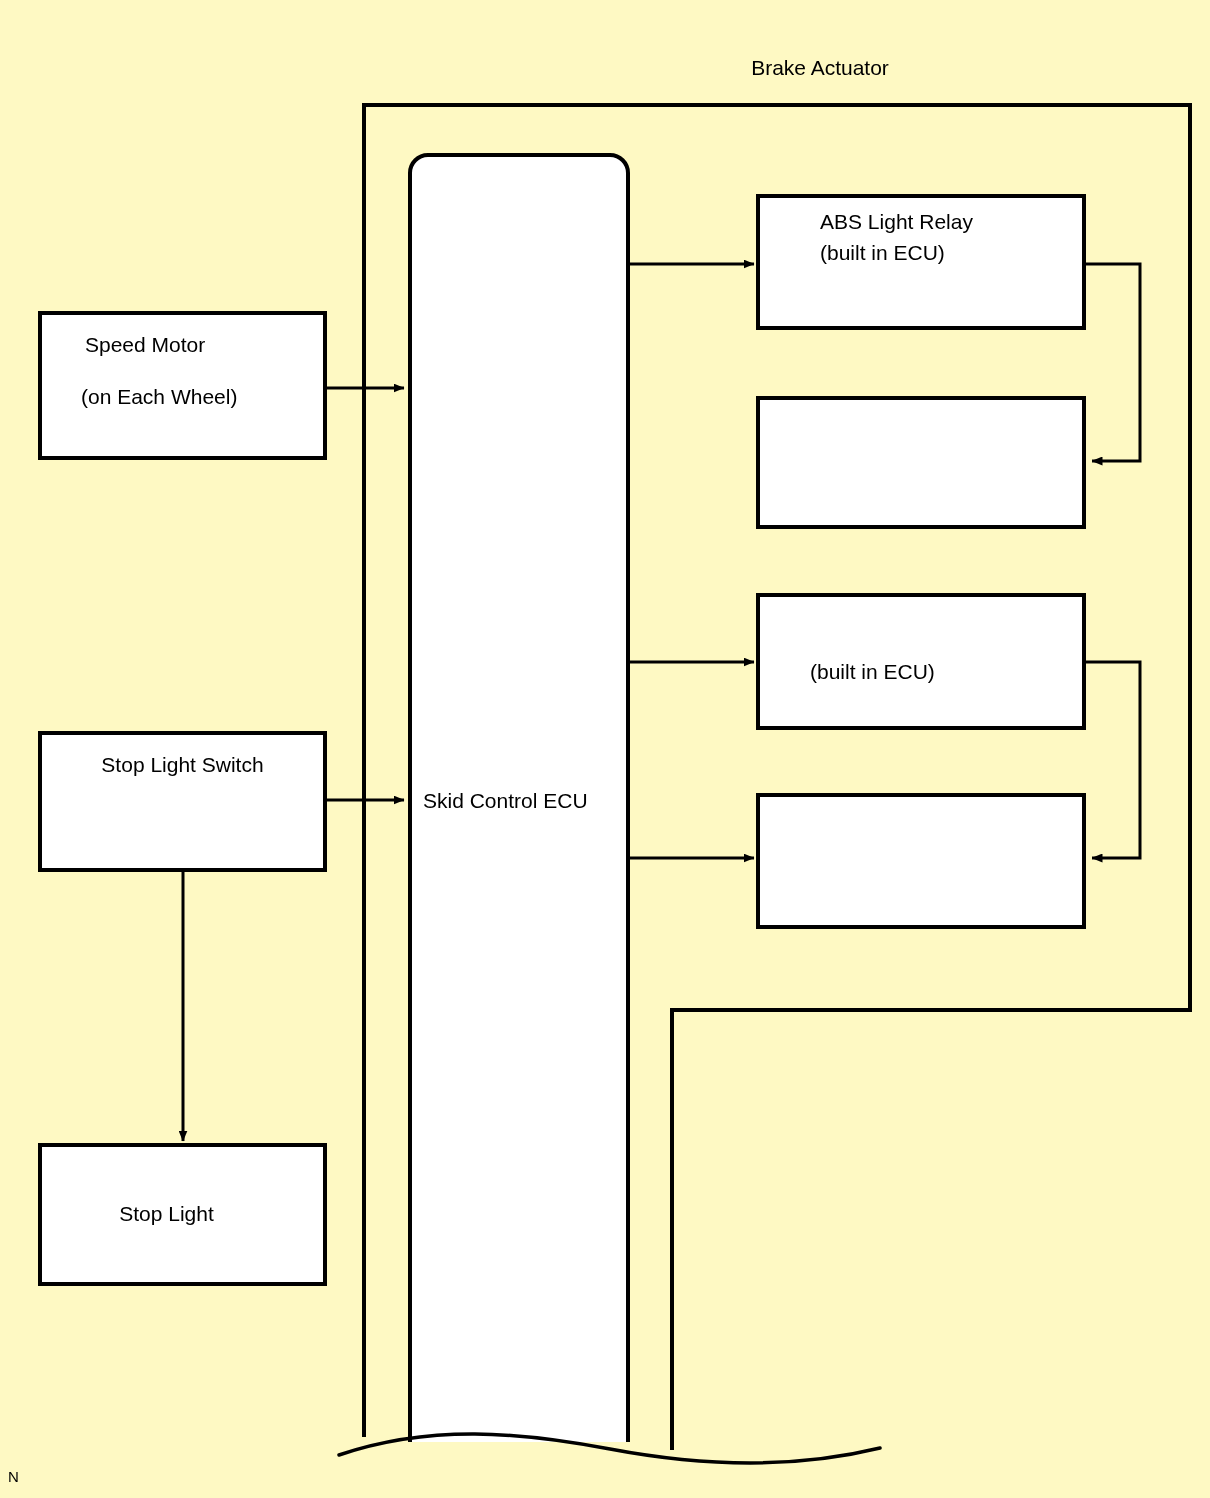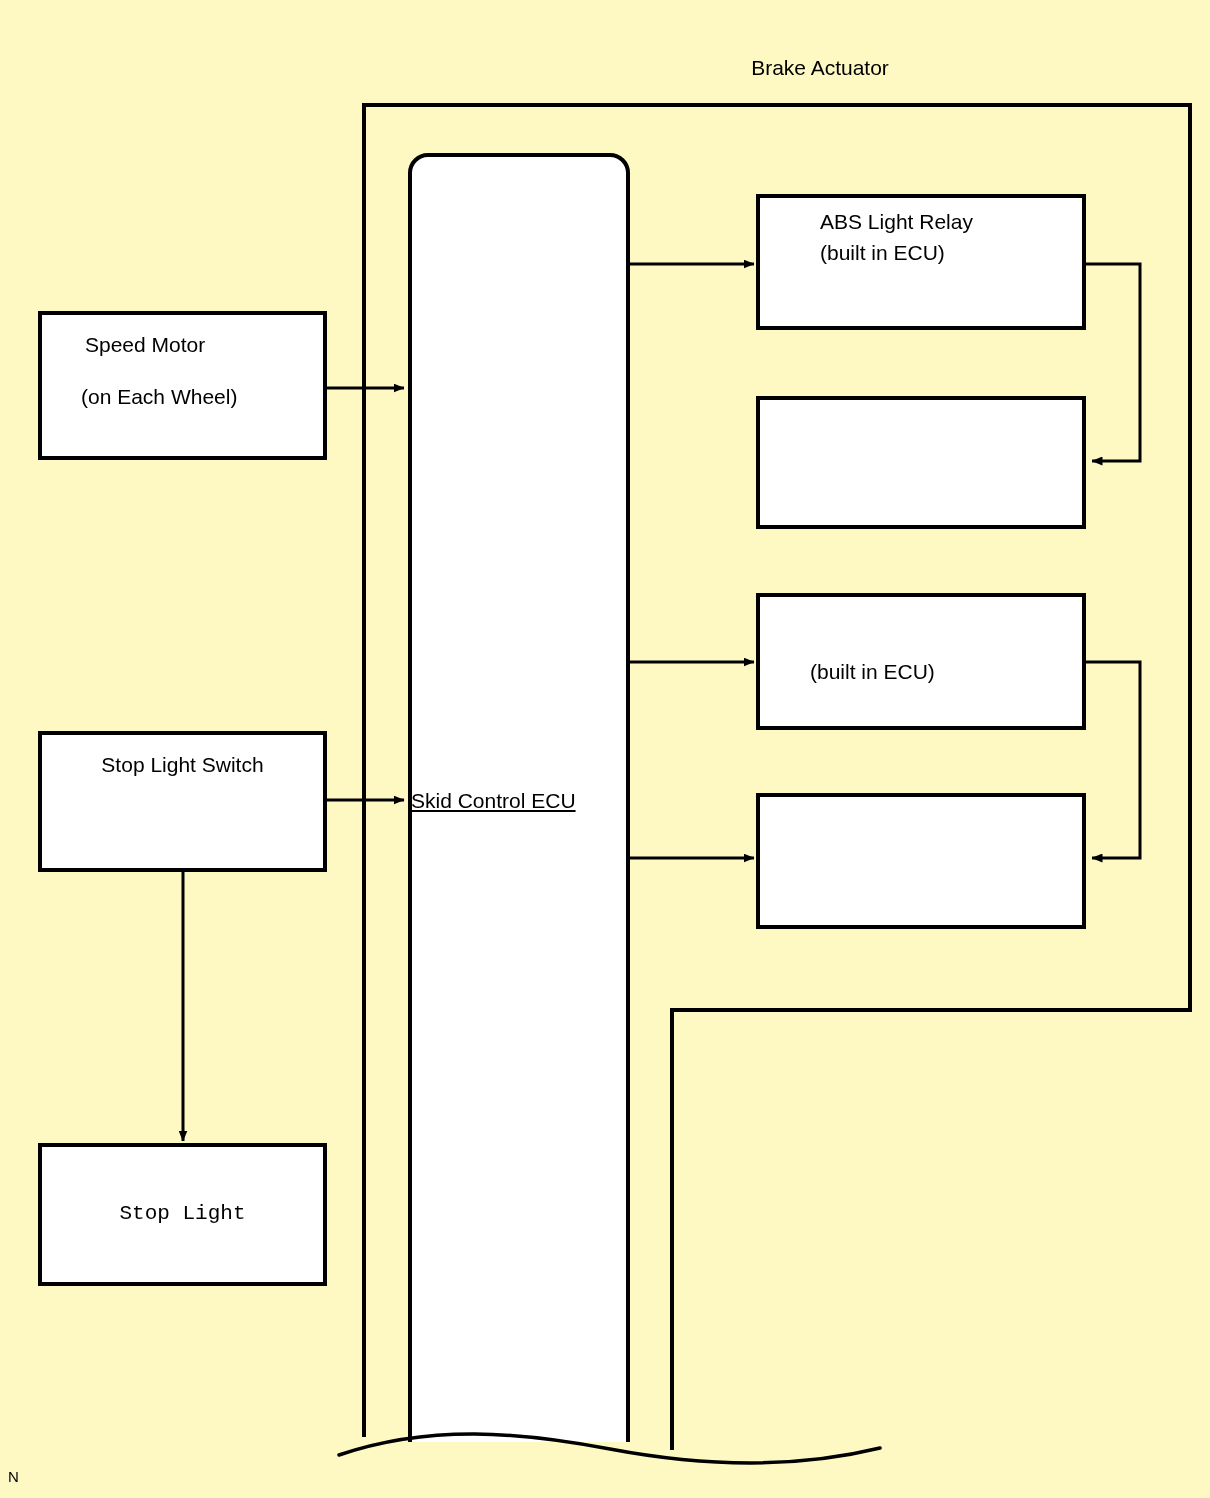--- a/index.html
+++ b/index.html
@@ -97,23 +97,23 @@
     <path d="M 339,1455 C 430,1424 520,1432 610,1449 C 700,1466 790,1470 880,1448" fill="none" stroke="#000000" stroke-width="3.5" stroke-linecap="round"></path>
   </svg>
 
   <div class="diagram-title" style="left:660px; top:55px; width:320px;">Brake Actuator</div>
 
   <div class="node-label left-align" style="left:85px; top:330px; width:240px;">Speed Motor</div>
   <div class="node-label left-align" style="left:81px; top:361px; width:240px;margin-top:21px;">(on Each Wheel)</div>
 
   <div class="node-label" style="left:40px; top:750px; width:285px;">Stop Light Switch</div>
 
-  <div class="node-label" style="left:40px; top:1199px; width:285px;font-family:Liberation Mono, monospace;">Stop Light</div>
+  <div class="node-label" style="left:24px; top:1199px; width:285px;">Stop Light</div>
 
-  <div class="node-label left-align" style="left:411px; top:786px; width:210px;text-decoration:underline;">Skid Control ECU</div>
+  <div class="node-label left-align" style="left:423px; top:786px; width:210px;">Skid Control ECU</div>
 
   <div class="node-label left-align" style="left:820px; top:207px; width:270px;">ABS Light Relay</div>
   <div class="node-label left-align" style="left:820px; top:238px; width:270px;">(built in ECU)</div>
 
 
   <div class="node-label left-align" style="left:810px; top:657px; width:280px;">(built in ECU)</div>
 
 
   <div class="corner-mark" style="left:8px; top:1469px;">N</div>
 

